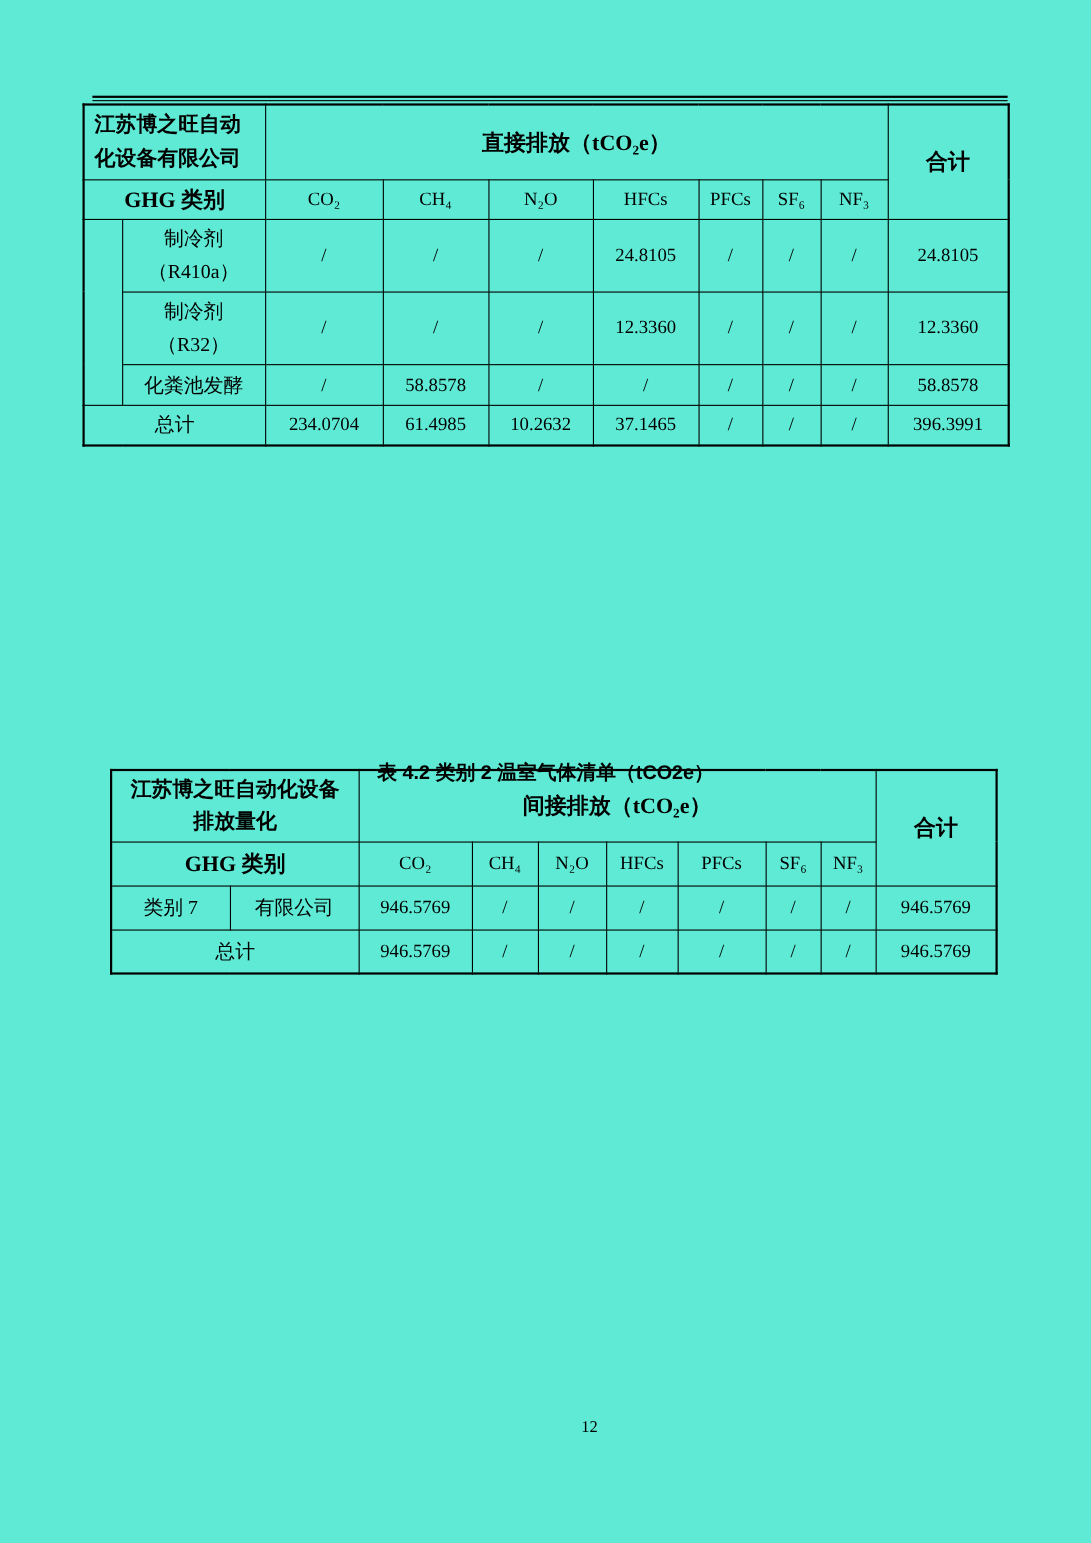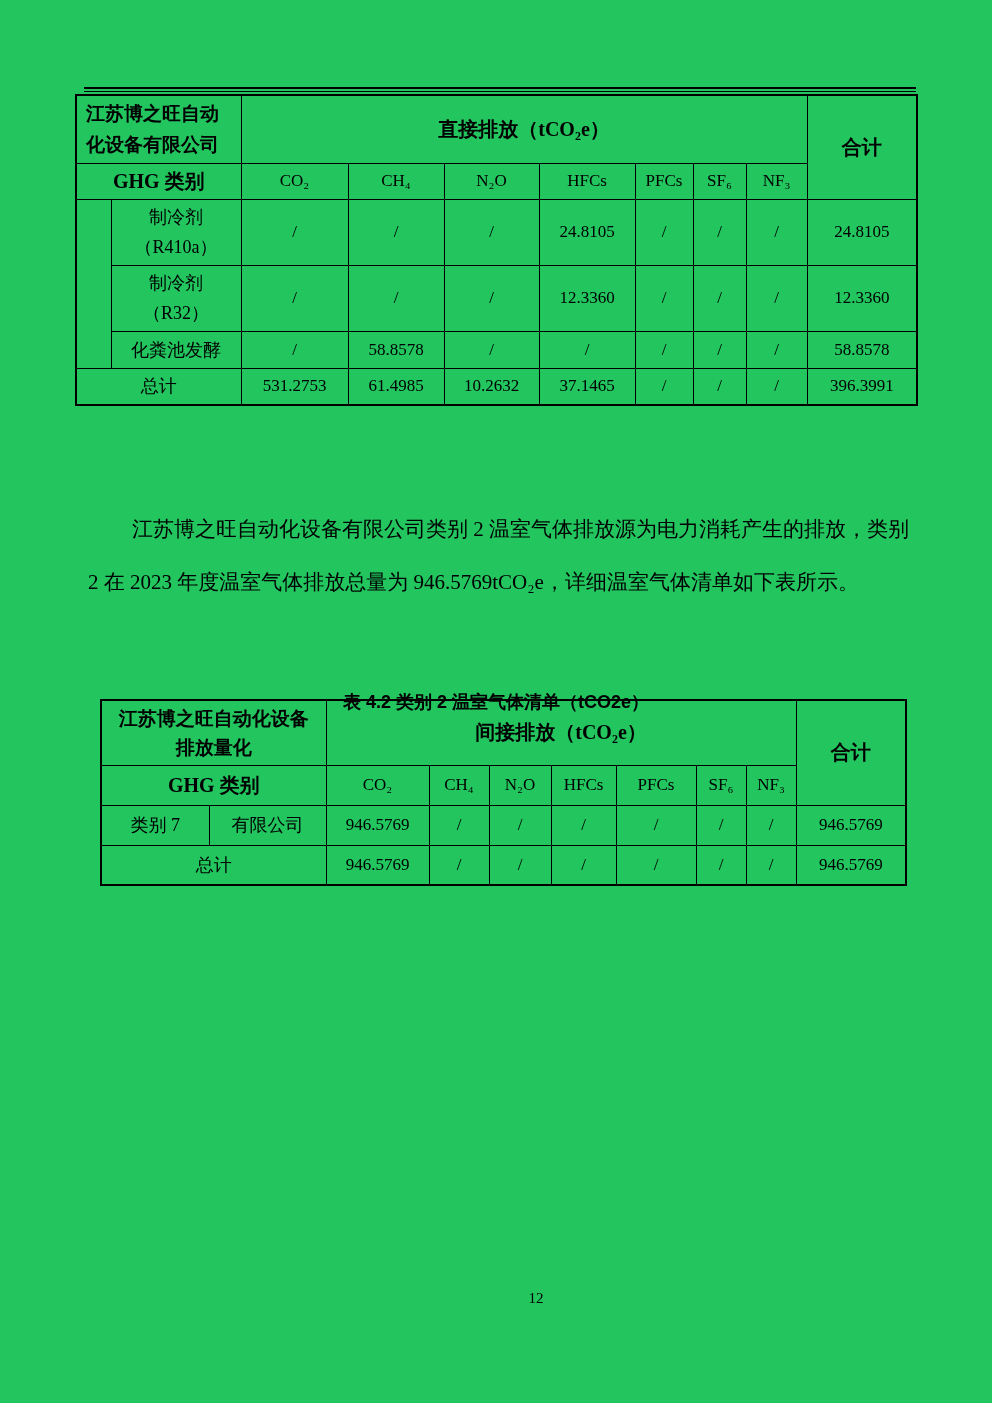--- a/index.html
+++ b/index.html
@@ -4,21 +4,21 @@
 <style>
   html, body {
     margin: 0;
     padding: 0;
     background: #ffffff;
   }
   .page {
     position: relative;
     width: 992px;
     height: 1403px;
-    background: #22c55e;
+    background: #5eead4;
     font-family: "Liberation Serif", serif;
     color: #000000;
     overflow: hidden;
   }
   .top-rule {
     position: absolute;
     left: 84px;
     top: 87px;
     width: 832px;
     height: 2px;
@@ -165,34 +165,33 @@
         <td>58.8578</td>
         <td>/</td>
         <td>/</td>
         <td>/</td>
         <td>/</td>
         <td>/</td>
         <td>58.8578</td>
       </tr>
       <tr style="height:37px">
         <td colspan="2" class="lbl">总计</td>
-        <td>531.2753</td>
+        <td>234.0704</td>
         <td>61.4985</td>
         <td>10.2632</td>
         <td>37.1465</td>
         <td>/</td>
         <td>/</td>
         <td>/</td>
         <td>396.3991</td>
       </tr>
     </tbody>
   </table>
 
 
-  <div class="para">江苏博之旺自动化设备有限公司类别 2 温室气体排放源为电力消耗产生的排放，类别 2 在 2023 年度温室气体排放总量为 946.5769tCO₂e，详细温室气体清单如下表所示。</div>
 
   <div class="caption">表 4.2 类别 2 温室气体清单（tCO2e）</div>
 
   <table id="table2">
     <colgroup>
       <col style="width:108px">
         <col style="width:117px">
         <col style="width:103px">
         <col style="width:60px">
         <col style="width:62px">

